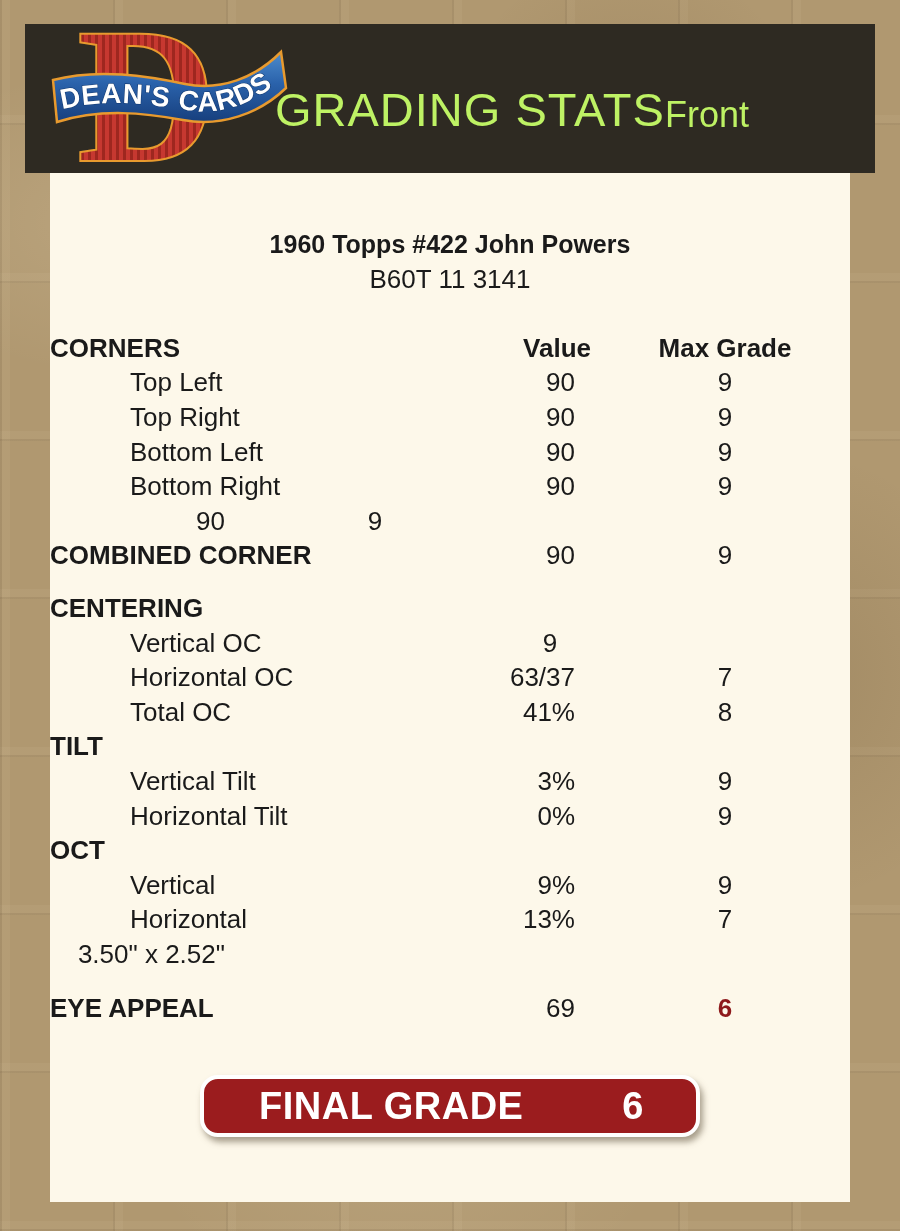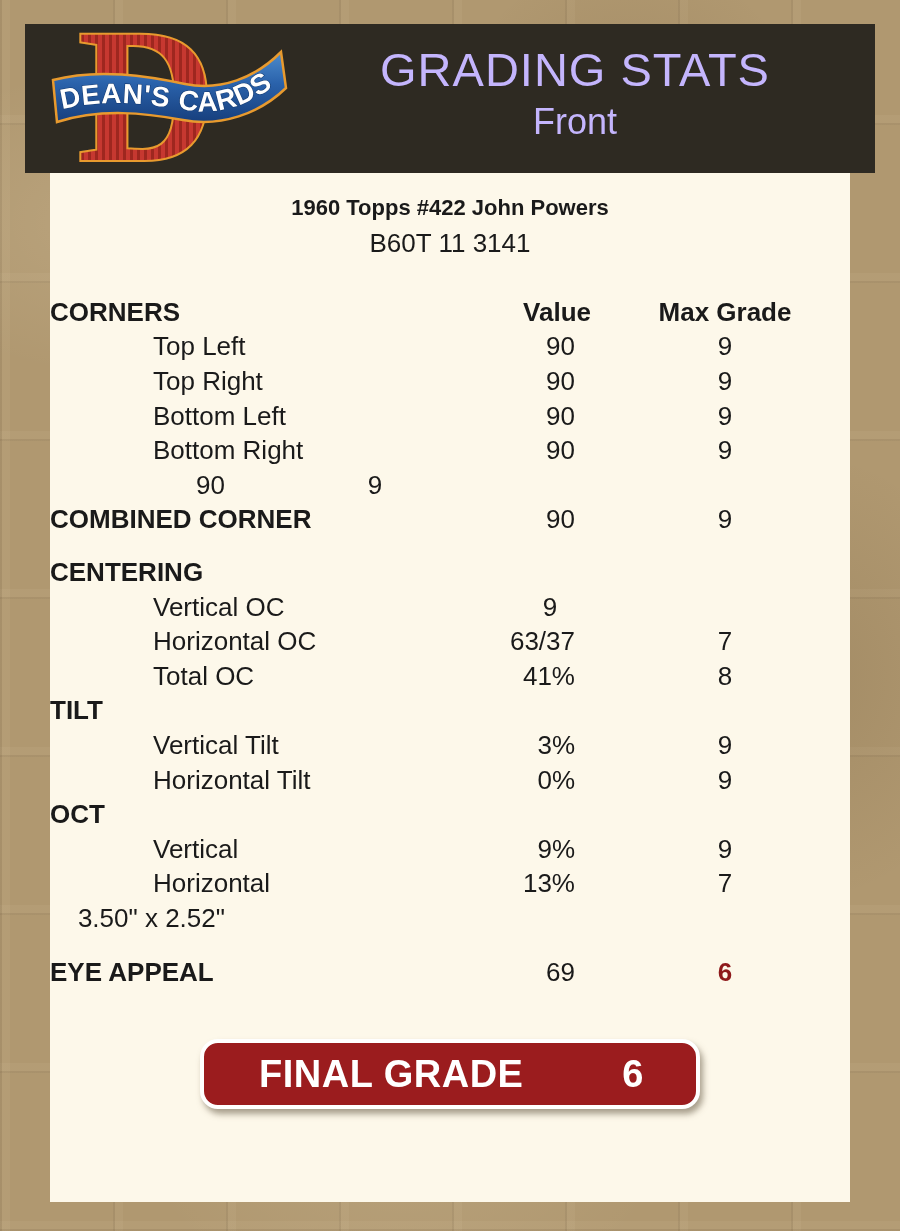--- a/index.html
+++ b/index.html
@@ -18,48 +18,48 @@
       repeating-linear-gradient(0deg, rgba(255,240,210,0.05) 0 10px, rgba(0,0,0,0) 10px 158px);
   }
   
   .header{
     position:absolute; left:25px; top:24px; width:850px; height:149px;
     background:#2e2a22; display:flex; align-items:stretch;
   }
   .logo-wrap{ width:250px; position:relative; flex:0 0 auto; }
   .logo-svg{ position:absolute; left:28px; top:8px; overflow:visible; }
   .header-text{
-    flex:1; display:flex; flex-direction:column; align-items:center;
-    justify-content:flex-start; padding-top:22px; color:#c4b5fd;
+    flex:1; display:flex; flex-direction:row; align-items:center;
+    justify-content:flex-start; padding-top:22px; color:#bef264;
   }
   .header-title{ font-size:47px; font-weight:400; letter-spacing:1px; line-height:1.0; }
   .header-sub{ font-size:36px; font-weight:400; margin-top:11px; line-height:1.0;text-align:right; }
   
   .panel{
     position:absolute; left:50px; top:173px; width:800px; height:1029px;
     background:#fdf8ea; color:#1a1a1a;
   }
-  .card-title{ margin-top:20px; text-align:center; font-size:22px; font-weight:bold; line-height:30px; }
+  .card-title{ margin-top:56px; text-align:center; font-size:25px; font-weight:bold; line-height:30px; }
   .card-id{ margin-top:5px; text-align:center; font-size:26px; line-height:30px; }
   
   .gtable{ margin-top:37px; }
   .row{ display:flex; align-items:center; height:34.6px; font-size:26px; }
   .row.gap-sm{ margin-top:18px; }
   .row.gap-md{ margin-top:20px; }
   .cell-label{ width:350px; box-sizing:border-box; white-space:nowrap; }
-  .row.indent .cell-label{ padding-left:103px; }
+  .row.indent .cell-label{ padding-left:80px; }
   .cell-value{ width:175px; text-align:right; white-space:nowrap; }
   .cell-max{ width:150px; margin-left:75px; text-align:center; }
   .row.bold-label .cell-label{ font-weight:bold; }
   .row.bold-all .cell-label, .row.bold-all .cell-value, .row.bold-all .cell-max{ font-weight:bold; }
   .row.bold-all .cell-value{ position:relative; left:16px; }
   .row.red-max .cell-max{ color:#8e1a1c; font-weight:bold; }
   
   .final-btn{
-    width:500px; height:70px; margin:49px auto 0 auto;
+    width:500px; height:62px; margin:49px auto 0 auto;
     background:#9b1c1e; border:4px solid #ffffff; border-radius:18px;
     box-sizing:border-box; display:flex; align-items:center;
     padding:0 52px 0 55px; justify-content:space-between;
     box-shadow:3px 5px 6px rgba(96,84,62,0.55);
     cursor:pointer;
   }
   .final-btn-label, .final-btn-value{ color:#ffffff; font-size:38px; font-weight:bold; letter-spacing:0.5px; }
 </style>
 </head>
 <body>

